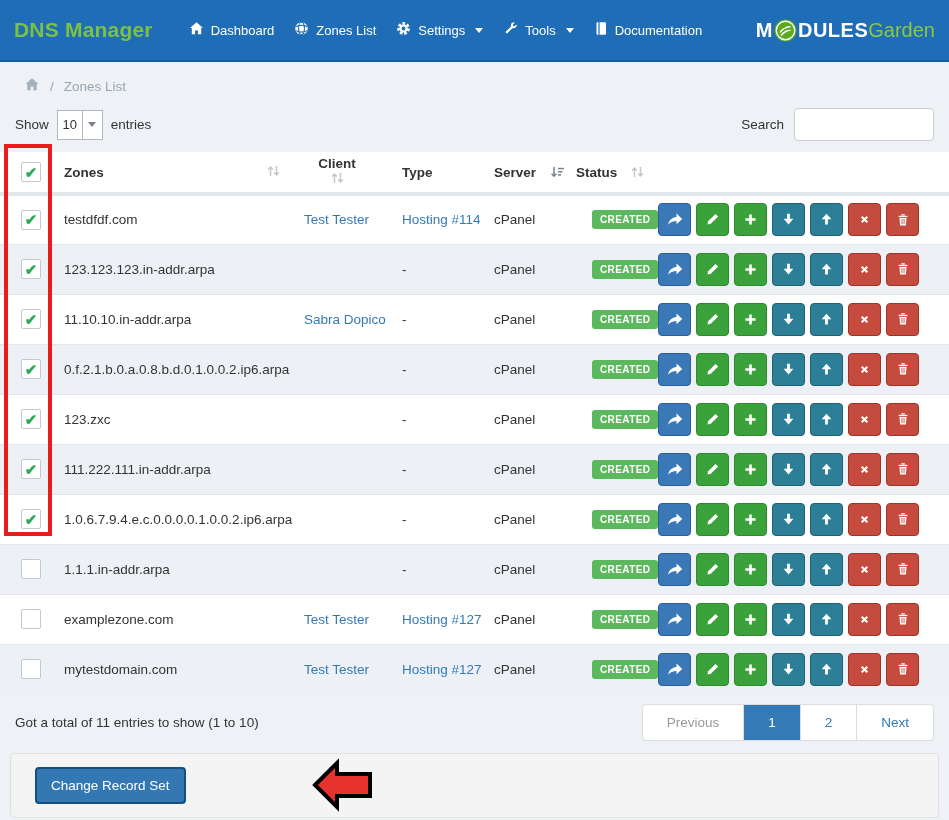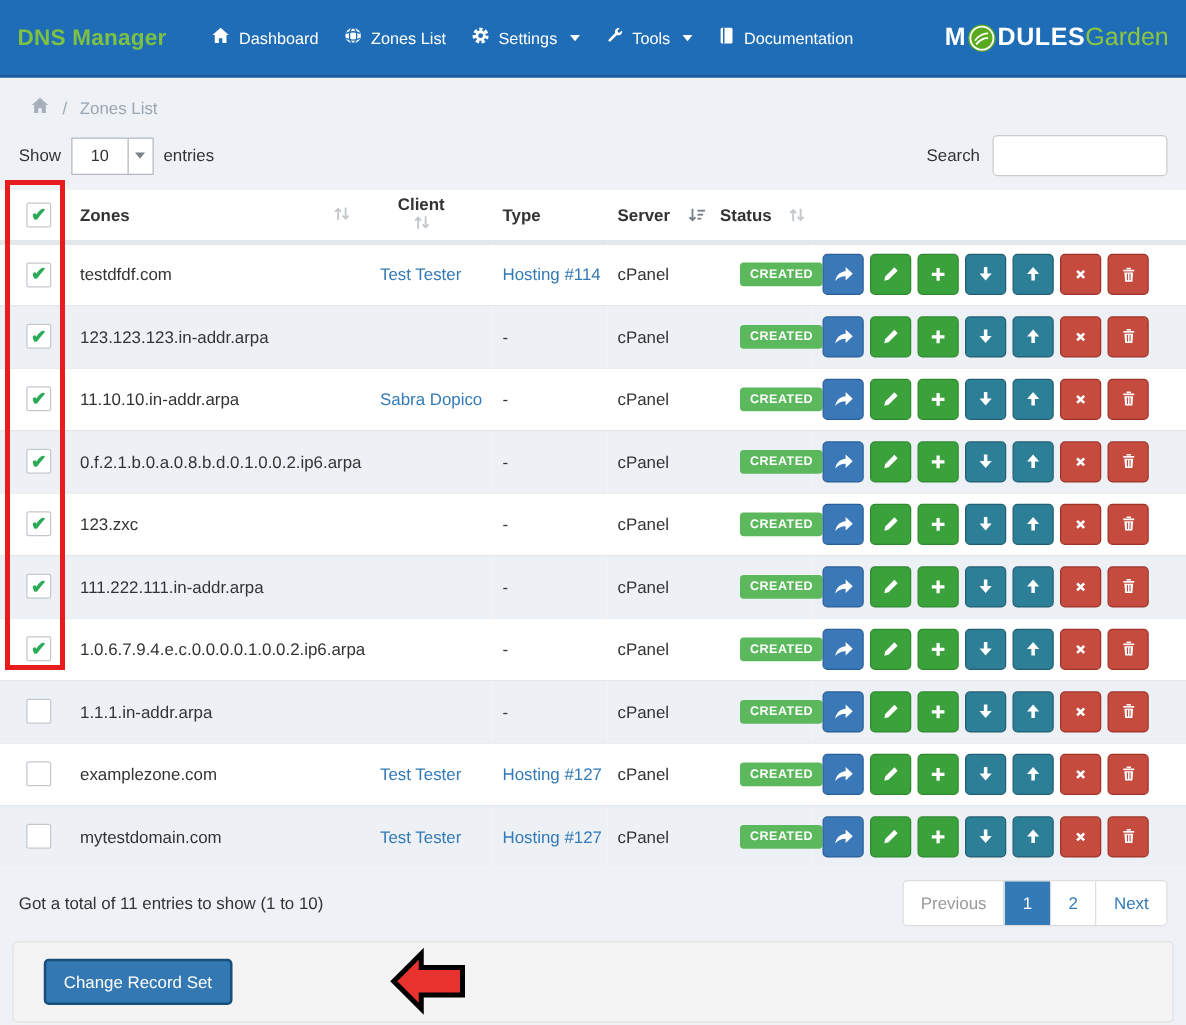--- a/index.html
+++ b/index.html
@@ -4,34 +4,34 @@
 <style>
   * { box-sizing: border-box; }
   html,body { margin:0; padding:0; }
   body {
     width:949px; height:820px; position:relative; overflow:hidden;
     background:#eef1f5; font-family:"Liberation Sans", sans-serif; color:#333;
   }
   
   .navbar { height:62px; background:#1f6db6; border-bottom:2px solid #1a5c9a;
     display:flex; align-items:center; padding:0 14px; }
-  .brand { color:#7cc143; font-size:18px; font-weight:bold; margin-right:36px; letter-spacing:.2px; cursor:pointer; }
+  .brand { color:#7cc143; font-size:21px; font-weight:bold; margin-right:36px; letter-spacing:.2px; cursor:pointer; }
   .nav-items { display:flex; align-items:center; }
   .nav-item { display:flex; align-items:center; gap:7px; color:#fff; font-size:13px; margin-right:20px; cursor:pointer; white-space:nowrap; }
   .caret { width:0; height:0; border-left:4px solid transparent; border-right:4px solid transparent; border-top:5px solid #fff; margin-left:3px; }
   .logo { margin-left:auto; display:flex; align-items:center; font-size:20px; white-space:nowrap; }
   .logo .white { color:#fff; font-weight:bold; letter-spacing:.5px; }
   .logo .green { color:#8dc63f; }
   .logo-circle { margin:0 1px; display:flex; }
   
   .breadcrumb { display:flex; align-items:center; gap:10px; padding:15px 0 0 24px;
     color:#9aa6b2; font-size:13.5px; }
   
   .controls { display:flex; align-items:center; margin-top:13px; padding:0 15px; font-size:13.5px; }
-  .select-box { display:flex; width:66px; height:30px; background:#fff; border:1px solid #b4b8bc; margin:0 8px; cursor:pointer; }
+  .select-box { display:flex; width:46px; height:30px; background:#fff; border:1px solid #b4b8bc; margin:0 8px; cursor:pointer; }
   .sel-val { flex:1; display:flex; align-items:center; justify-content:center; font-size:13px; color:#333; }
   .sel-arrow { width:20px; border-left:1px solid #b4b8bc; display:flex; align-items:center; justify-content:center; }
   .sel-arrow i { width:0; height:0; border-left:4px solid transparent; border-right:4px solid transparent; border-top:5px solid #7a8288; }
   .spacer { flex:1; }
   .search-label { margin-right:10px; }
   .search-input { width:140px; height:33px; border:1px solid #ccc; border-radius:4px; padding:0 8px; font-size:13px; font-family:inherit; outline:none; }
   
   table { width:100%; border-collapse:collapse; table-layout:fixed; margin-top:11px; background:#fff; }
   col.c-check{width:56px} col.c-name{width:240px} col.c-client{width:98px}
   col.c-type{width:92px} col.c-server{width:82px} col.c-status{width:82px}
@@ -54,21 +54,21 @@
   .actions { display:flex; gap:5px; align-items:center; }
   .abtn { width:33px; height:33px; border-radius:4px; display:flex; align-items:center; justify-content:center; border:1px solid; cursor:pointer; flex:0 0 auto; }
   .abtn.blue { background:#3a78b8; border-color:#2b5f99; }
   .abtn.green { background:#3ba23b; border-color:#2f8a2f; }
   .abtn.teal { background:#2d7f97; border-color:#215f73; }
   .abtn.red  { background:#c54b3e; border-color:#9e3429; }
   
   .list-footer { display:flex; justify-content:space-between; align-items:center; margin-top:10px; padding:0 15px; }
   .summary { font-size:13.5px; color:#333; }
   .pagination { display:flex; background:#fff; border:1px solid #ddd; border-radius:4px; overflow:hidden; font-size:13.5px; }
-  .page { padding:10px 14px; color:#337ab7; border-left:1px solid #ddd; cursor:pointer; }
+  .page { padding:10px 24px; color:#337ab7; border-left:1px solid #ddd; cursor:pointer; }
   .page:first-child { border-left:none; }
   .page.muted { color:#999; }
   .page.active { background:#337ab7; color:#fff; }
   
   .actions-panel { margin:12px 10px 0; background:#f4f4f4; border:1px solid #e1e1e1; border-radius:4px;
     padding:13px 0 13px 24px; display:flex; align-items:center; gap:12px; }
   .btn { font-size:13.5px; color:#fff; border-radius:4px; cursor:pointer; font-family:inherit; }
   .btn-add { background:#3fa23f; border:1px solid #338433; padding:10px 15px; }
   .btn-change { background:#3377b3; border:2px solid #174f7c; padding:9px 14px; }
   

